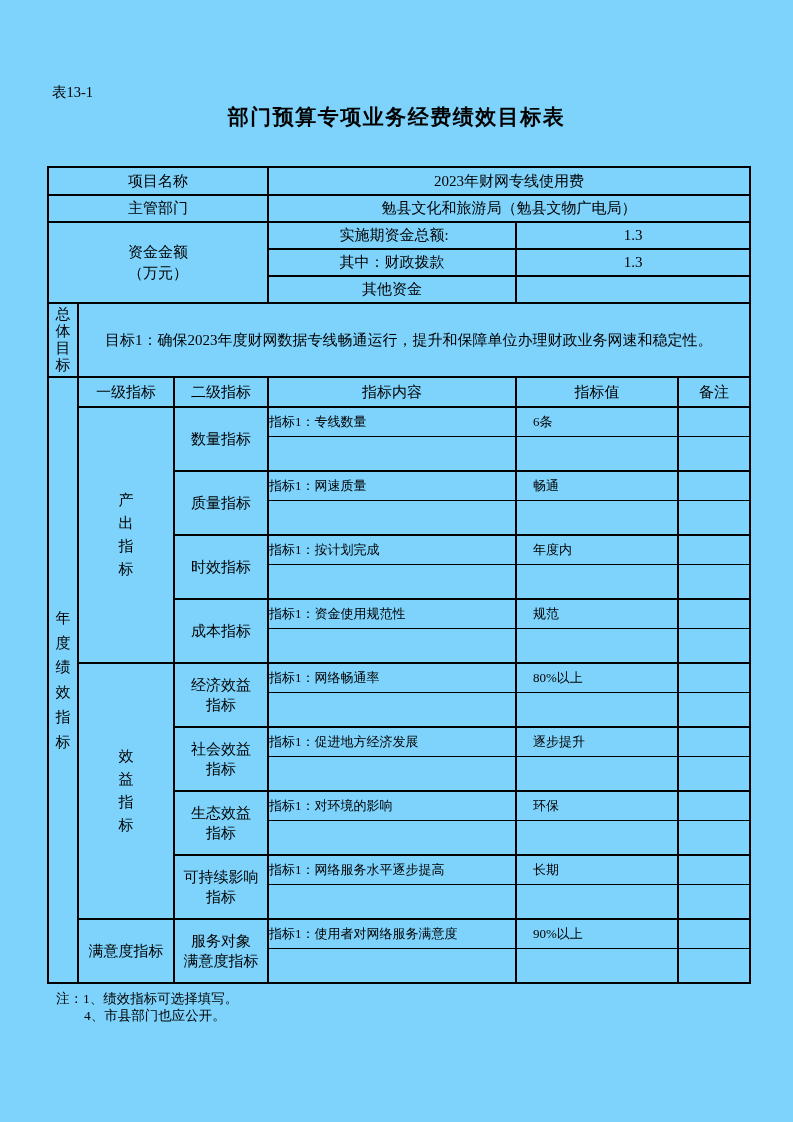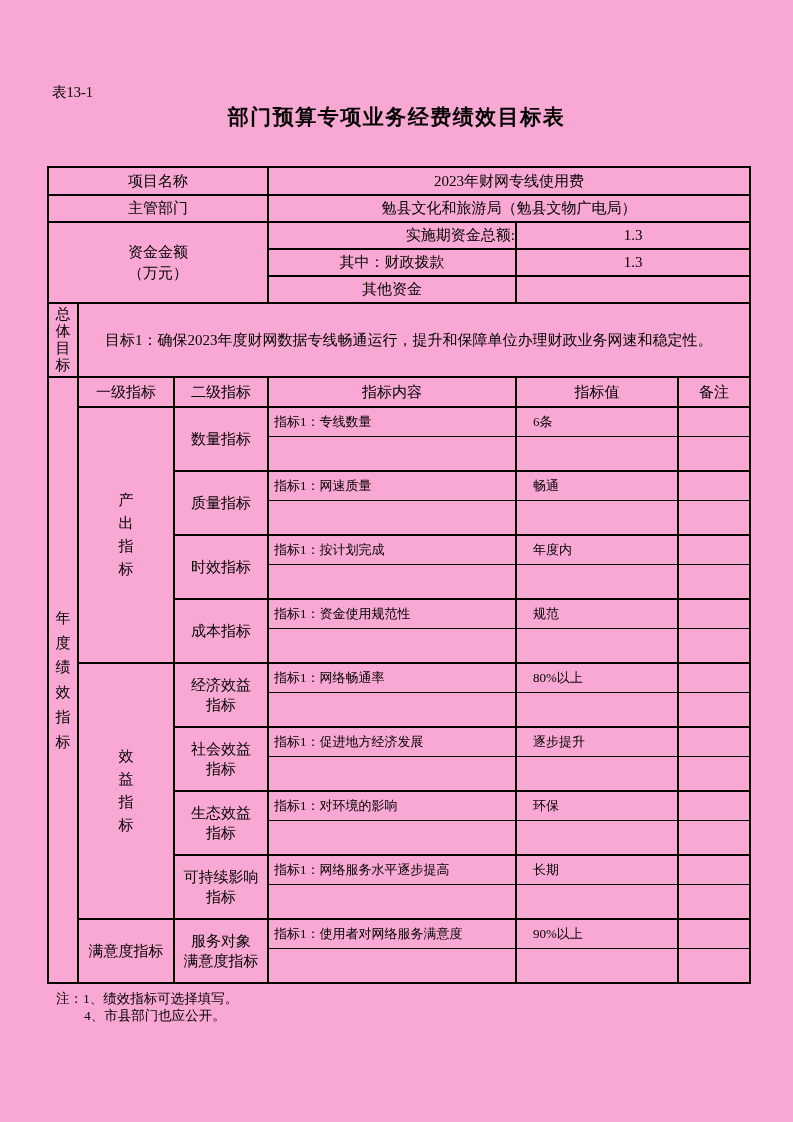--- a/index.html
+++ b/index.html
@@ -1,46 +1,46 @@
 <!DOCTYPE html>
 <html><head>
 <meta charset="utf-8">
 <style>
   html,body { margin:0; padding:0; background:#ffffff; }
   body { width:793px; height:1122px; font-family:"Liberation Serif","DejaVu Serif",serif; color:#000; }
-  .sheet { position:relative; width:793px; height:1122px; background:#f9a8d4; overflow:hidden; }
+  .sheet { position:relative; width:793px; height:1122px; background:#7dd3fc; overflow:hidden; }
 
   .tableno { position:absolute; left:52px; top:83px; font-size:14.5px; }
   .title { position:absolute; left:0; right:0; top:103px; text-align:center;
            font-size:21px; font-weight:bold; letter-spacing:1.5px;
            font-family:"Liberation Sans","DejaVu Sans",sans-serif; }
 
   table.main { position:absolute; left:47px; top:166px; width:702px;
                border-collapse:collapse; table-layout:fixed; }
   td, th { border:2px solid #000; padding:0; font-size:15px; font-weight:normal;
            text-align:center; vertical-align:middle; overflow:hidden;
            font-family:"Liberation Serif","DejaVu Serif",serif; }
 
   .h28{height:28px} .h27{height:27px} .h74{height:74px} .h30{height:30px}
   .hc{height:29px}  .he{height:35px}
 
   .pre { white-space:pre-line; line-height:1.4; }
-  .al  { text-align:right; padding-left:4px; }
+  .al  { text-align:center; padding-left:4px; }
 
   .goal-text { text-align:left; padding-left:26px; font-size:15px; }
 
   .vert { text-align:center; }
   .vtext { display:inline-block; width:1.2em; word-break:break-all;
            line-height:1.55; font-size:15px; text-align:center; }
   .vt-goal { line-height:1.15; }
   .vt-side { line-height:1.65; }
 
   .subname { white-space:pre-line; line-height:1.35; }
 
-  .cell-content { text-align:left; padding-left:5px; font-size:13px; }
+  .cell-content { text-align:left; font-size:13px; }
   .cell-value   { text-align:left; padding-left:16px; font-size:13px; }
   .bb1 { border-bottom-width:1px; }
   .bt1 { border-top-width:1px; }
 
   .notes { position:absolute; left:56px; top:991px; font-size:13.5px; line-height:16.5px; }
   .notes .cont { padding-left:28px; }
 </style>
 </head>
 <body>
 

